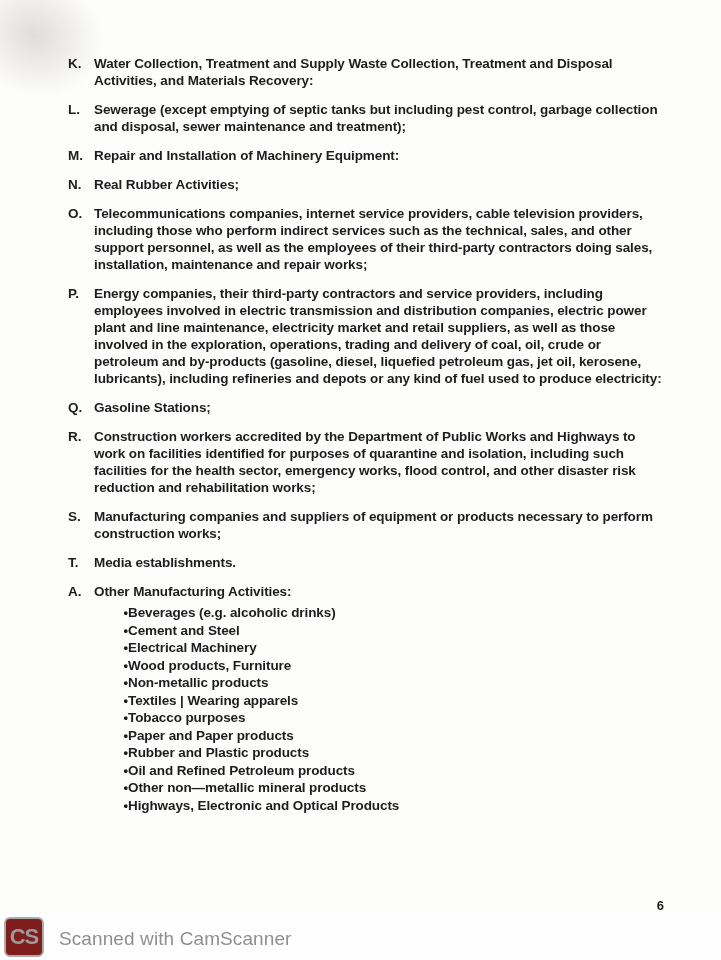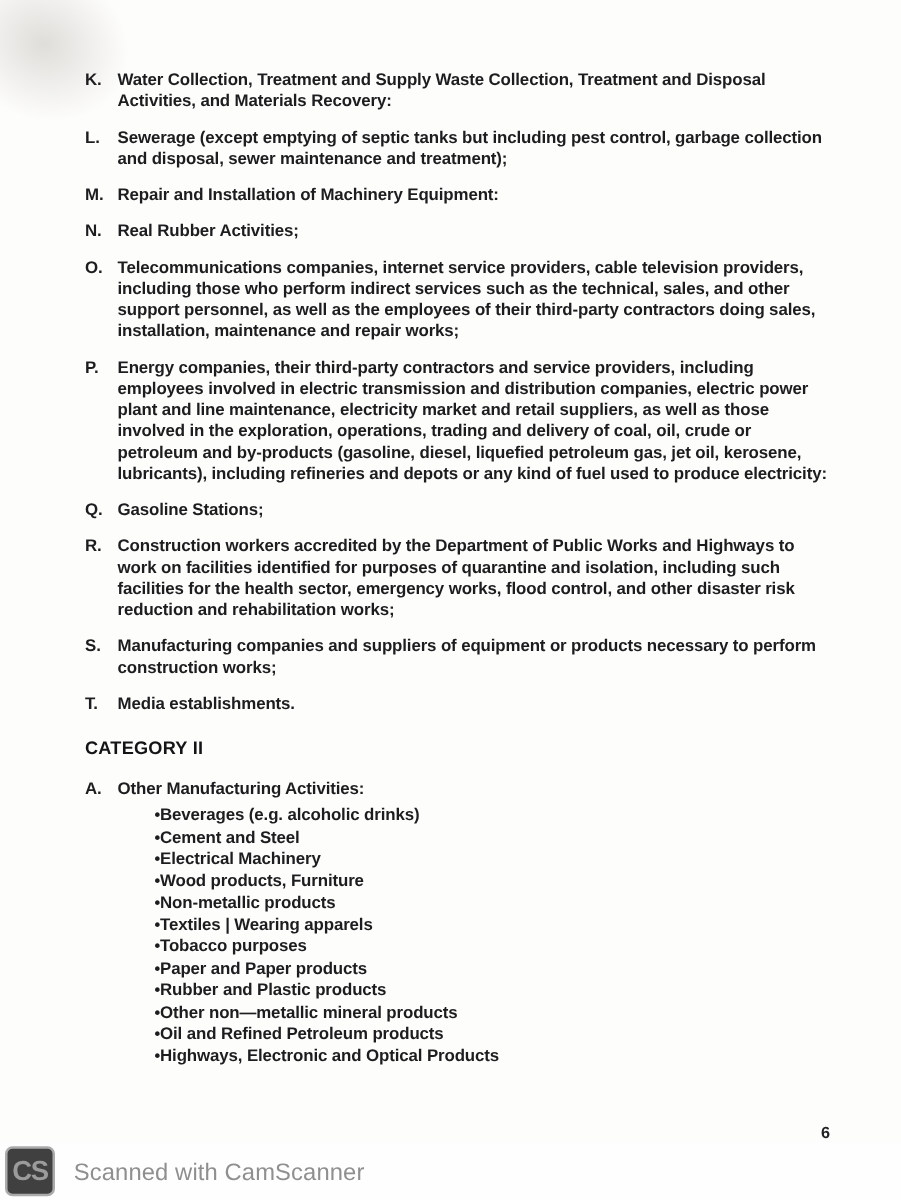--- a/index.html
+++ b/index.html
@@ -59,21 +59,21 @@
     left: 0; bottom: 0;
     width: 100%; height: 46px;
     background: #fefefe;
   }
   .cs-badge {
     position: absolute;
     left: 4px; bottom: 3px;
     width: 40px; height: 40px;
     border: 2.5px solid #ababab;
     border-radius: 6px;
-    background: #404040;
+    background: #7f1d1d;
     color: #9b9b9b;
     font-size: 22px; font-weight: 700;
     letter-spacing: -1px;
     display: flex; align-items: center; justify-content: center;
   }
   .scan-credit {
     position: absolute;
     left: 47px; bottom: 10px;
     color: #8f8f8f;
     font-size: 19px;
@@ -134,21 +134,20 @@
     <div class="item">
       <span class="letter">S.</span>
       <span class="text">Manufacturing companies and suppliers of equipment or products necessary to perform construction works;</span>
     </div>
 
     <div class="item">
       <span class="letter">T.</span>
       <span class="text">Media establishments.</span>
     </div>
 
-    <div class="category-heading">CATEGORY II</div>
 
     <div class="subsection">
       <span class="letter">A.</span>
       <span class="text">Other Manufacturing Activities:</span>
     </div>
 
     <ul class="bullet-list">
       <li>
           <span class="bullet"></span>
           <span>Beverages (e.g. alcoholic drinks)</span>
@@ -180,25 +179,25 @@
       <li>
           <span class="bullet"></span>
           <span>Paper and Paper products</span>
         </li>
       <li>
           <span class="bullet"></span>
           <span>Rubber and Plastic products</span>
         </li>
       <li>
           <span class="bullet"></span>
+          <span>Oil and Refined Petroleum products</span>
+        </li>
+      <li>
+          <span class="bullet"></span>
           <span>Other non—metallic mineral products</span>
-        </li>
-      <li>
-          <span class="bullet"></span>
-          <span>Oil and Refined Petroleum products</span>
         </li>
       <li>
           <span class="bullet"></span>
           <span>Highways, Electronic and Optical Products</span>
         </li>
     </ul>
 
   </div>
 
   <div class="page-number">6</div>

